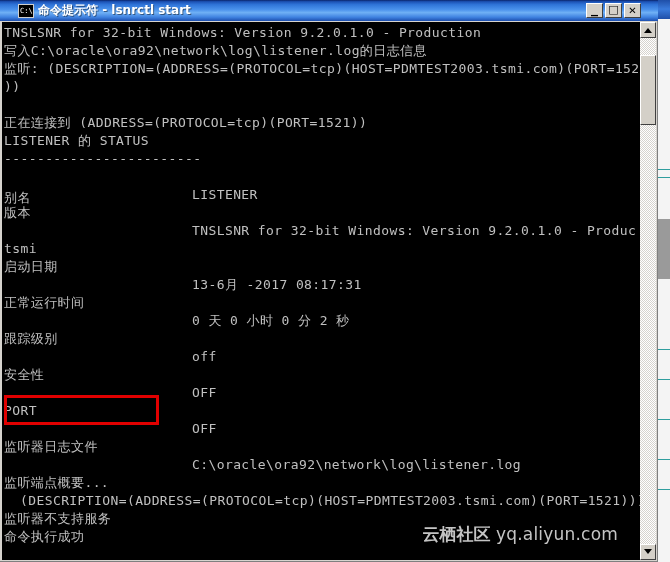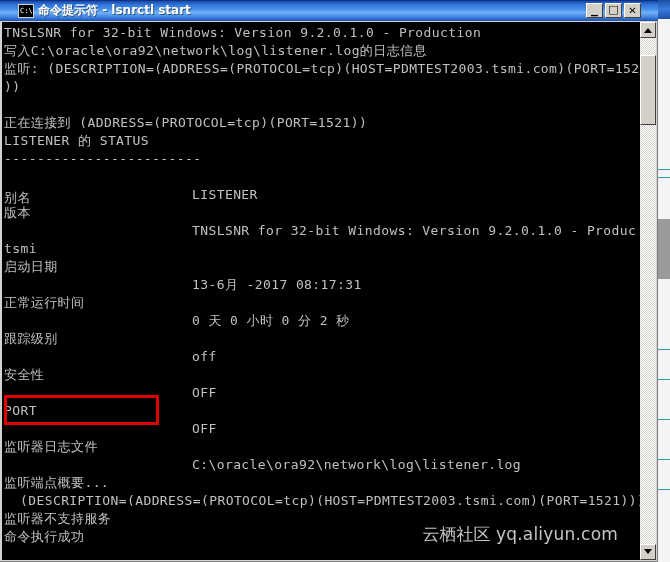--- a/index.html
+++ b/index.html
@@ -116,21 +116,21 @@
     pointer-events: none;
   }
 
   
   #watermark {
     position: absolute; right: 22px; bottom: 14px;
     color: #d5d5d5; font-size: 17px;
     font-family: "DejaVu Sans", sans-serif;
     white-space: nowrap; opacity: .92;
   }
-  #watermark .cn { font-weight: normal; }
+  #watermark .cn { font-weight: bold; }
   #watermark .url { font-weight: normal; letter-spacing: .2px; }
 
   
   #scrollbar {
     position: absolute; right: 1px; top: 22px;
     width: 16px; height: 538px;
     background-color: #d6d3ce;
     background-image:
       linear-gradient(45deg, #ffffff 25%, transparent 25%, transparent 75%, #ffffff 75%),
       linear-gradient(45deg, #ffffff 25%, transparent 25%, transparent 75%, #ffffff 75%);

